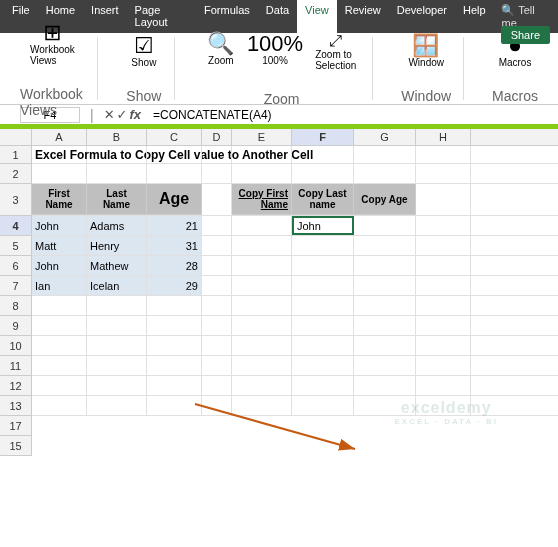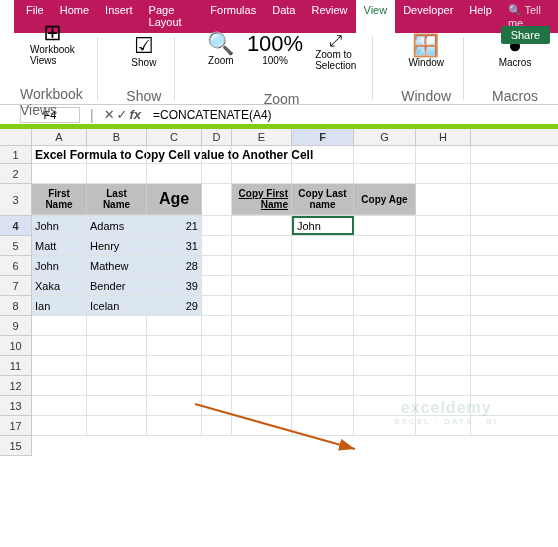--- a/index.html
+++ b/index.html
@@ -1,17 +1,17 @@
 <!DOCTYPE html>
 <html><head>
   <meta charset="utf-8">
   <style>
     * { box-sizing: border-box; margin: 0; padding: 0; }
     body { font-family: 'Segoe UI', Arial, sans-serif; font-size: 12px; background: #fff; width: 558px; height: 547px; overflow: hidden; }
-    .ribbon-tabs { display: flex; background: #be185d; padding: 0 4px; margin-left: 14px; }
+    .ribbon-tabs { display: flex; background: #404040; padding: 0 4px; }
     .ribbon-tab { color: #fff; padding: 4px 8px; font-size: 11px; cursor: pointer; }
     .ribbon-tab.active { background: #fff; color: #217346; }
     .ribbon-body { background: #fff; border-bottom: 1px solid #ccc; padding: 4px 8px; display: flex; align-items: flex-end; gap: 16px; height: 72px; }
     .ribbon-group { display: flex; flex-direction: column; align-items: center; border-right: 1px solid #ddd; padding: 0 12px; height: 100%; justify-content: center; gap: 4px; }
     .ribbon-group-label { font-size: 14px; color: #666; margin-top: 14px; }
     .ribbon-btn { display: flex; flex-direction: column; align-items: center; font-size: 10px; cursor: pointer; padding: 2px 4px; min-width: 36px; }
     .ribbon-btn .icon-large { font-size: 22px; line-height: 1; }
     .ribbon-btn .icon-medium { font-size: 16px; line-height: 1; }
     .ribbon-btn-row { display: flex; gap: 4px; }
     .share-btn { background: #217346; color: #fff; border: none; padding: 3px 10px; font-size: 11px; cursor: pointer; border-radius: 2px; position: absolute; right: 8px; top: 26px; }
@@ -64,22 +64,22 @@
 
 <div class="ribbon-area">
 
   <div class="ribbon-tabs">
     <span class="ribbon-tab">File</span>
     <span class="ribbon-tab">Home</span>
     <span class="ribbon-tab">Insert</span>
     <span class="ribbon-tab">Page Layout</span>
     <span class="ribbon-tab">Formulas</span>
     <span class="ribbon-tab">Data</span>
+    <span class="ribbon-tab active">View</span>
     <span class="ribbon-tab">Review</span>
-    <span class="ribbon-tab active">View</span>
     <span class="ribbon-tab">Developer</span>
     <span class="ribbon-tab">Help</span>
     <span class="ribbon-tab" style="color:#ddd;">🔍 <span>Tell me</span></span>
     <button class="share-btn">Share</button>
   </div>
 
   <div class="ribbon-body">
     <div class="ribbon-group">
       <div class="ribbon-btn">
         <span class="icon-large">⊞</span>
@@ -235,30 +235,20 @@
           <div class="cell cA data-cell">John</div>
           <div class="cell cB data-cell">Mathew</div>
           <div class="cell cC data-cell" style="text-align:right; justify-content:flex-end;">28</div>
           <div class="cell cD"></div>
           <div class="cell cE"></div>
           <div class="cell cF"></div>
           <div class="cell cG"></div>
           <div class="cell cH"></div>
         </div>
 
-        <div class="grid-row row-h">
-          <div class="cell cA data-cell">Xaka</div>
-          <div class="cell cB data-cell">Bender</div>
-          <div class="cell cC data-cell" style="text-align:right; justify-content:flex-end;">39</div>
-          <div class="cell cD"></div>
-          <div class="cell cE"></div>
-          <div class="cell cF"></div>
-          <div class="cell cG"></div>
-          <div class="cell cH"></div>
-        </div>
 
         <div class="grid-row row-h">
           <div class="cell cA data-cell">Ian</div>
           <div class="cell cB data-cell">Icelan</div>
           <div class="cell cC data-cell" style="text-align:right; justify-content:flex-end;">29</div>
           <div class="cell cD"></div>
           <div class="cell cE"></div>
           <div class="cell cF"></div>
           <div class="cell cG"></div>
           <div class="cell cH"></div>

